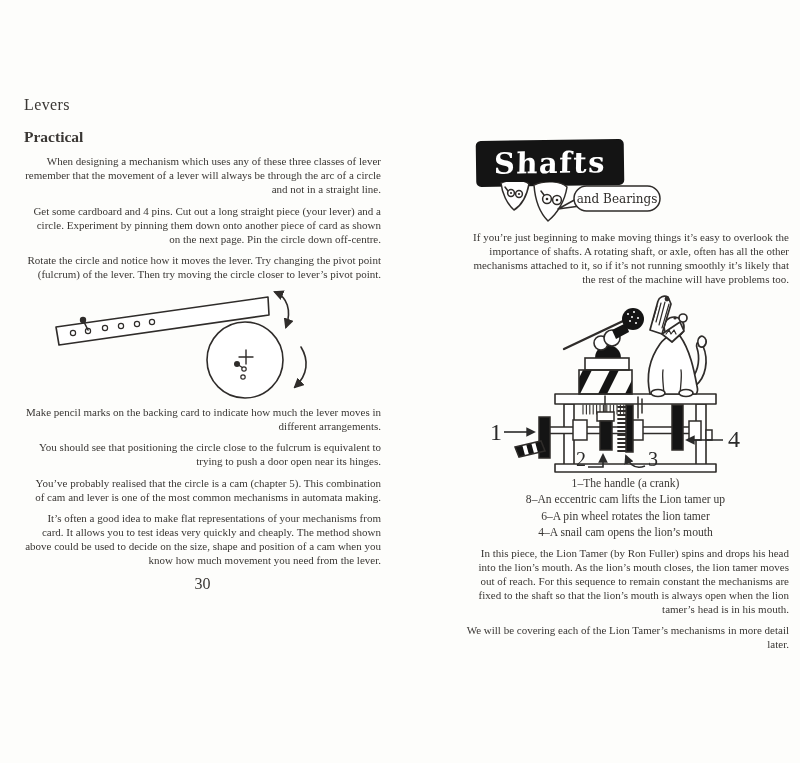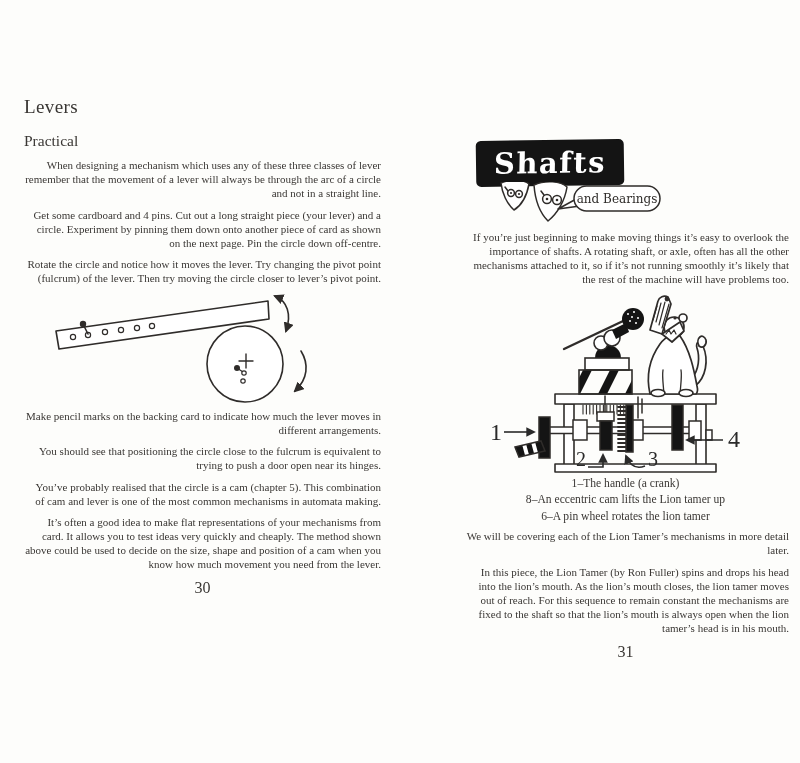--- a/index.html
+++ b/index.html
@@ -7,22 +7,22 @@
   html,body { margin:0; padding:0; background:#ffffff; }
   .page {
     position:relative; width:800px; height:763px; margin:0 auto;
     background:var(--paper); color:var(--ink);
     font-family:"Liberation Serif", serif; overflow:hidden;
   }
   .col { position:absolute; }
   .col.left  { left:24px;  top:96px;  width:357px; }
   .col.right { left:462px; top:140px; width:327px; }
 
-  h1.title { font-size:19px; font-weight:normal; letter-spacing:.4px; margin:0 0 14px; }
-  h2.subhead { font-size:15.5px; font-weight:normal; margin:0 0 8px; }
+  h1.title { font-size:16px; font-weight:normal; letter-spacing:.4px; margin:0 0 14px; }
+  h2.subhead { font-size:15.5px; font-weight:bold; margin:0 0 8px; }
   p.body { font-size:11px; line-height:14px; margin:0 0 7.5px;text-align:right; }
 
   .diagram { display:block; margin:4px 0 4px 0; }
   .figure  { display:block; margin:0 0 2px -10px; }
 
   .pagenum { text-align:center; font-size:16px; margin-top:8px; }
 
   
   .logo-wrap { position:relative; height:90px; }
   .banner {
@@ -253,20 +253,20 @@
         <path d="M 193,172 Q 180,177 174,162" fill="none" stroke="#2a2a2a" stroke-width="1.6" marker-end="url(#arw2)"></path>
         <text x="276" y="153" font-size="24">4</text>
         <line x1="271" y1="146" x2="235" y2="146" stroke="#2a2a2a" stroke-width="1.6" marker-end="url(#arw2)"></line>
       </g>
     </svg>
 
     <div class="mech-list">
       <div>1–The handle (a crank)</div>
       <div>8–An eccentric cam lifts the Lion tamer up</div>
       <div>6–A pin wheel rotates the lion tamer</div>
+      <div>4–A snail cam opens the lion’s mouth</div>
     </div>
 
+    <p class="body">In this piece, the Lion Tamer (by Ron Fuller) spins and drops his head into the lion’s mouth. As the lion’s mouth closes, the lion tamer moves out of reach. For this sequence to remain constant the mechanisms are fixed to the shaft so that the lion’s mouth is always open when the lion tamer’s head is in his mouth.</p>
     <p class="body">We will be covering each of the Lion Tamer’s mechanisms in more detail later.</p>
-    <p class="body">In this piece, the Lion Tamer (by Ron Fuller) spins and drops his head into the lion’s mouth. As the lion’s mouth closes, the lion tamer moves out of reach. For this sequence to remain constant the mechanisms are fixed to the shaft so that the lion’s mouth is always open when the lion tamer’s head is in his mouth.</p>
-
-    <div class="pagenum">31</div>
+
   </section>
 </div>
 
 </body></html>

